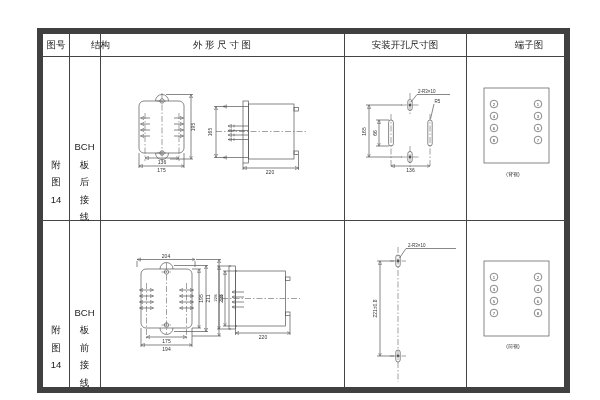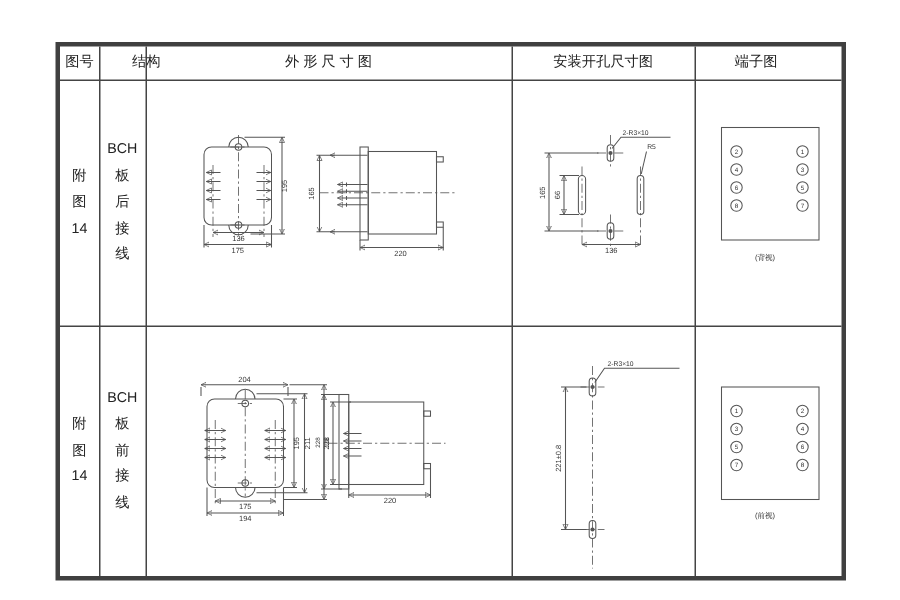--- a/index.html
+++ b/index.html
@@ -1,27 +1,27 @@
 <!DOCTYPE html>
 <html><head>
 <meta charset="utf-8">
 <style>
   html,body{margin:0;padding:0;background:#fff;}
   #screen{position:relative;width:600px;height:400px;background:#fff;overflow:hidden;
           font-family:"Liberation Sans","DejaVu Sans",sans-serif;color:#222;}
   #unit-label{position:absolute;left:470px;top:6px;width:76px;text-align:right;
               font-size:10px;color:#222;}
   #dim-table{position:absolute;left:37px;top:28px;width:521px;height:353px;
-             border:3px solid #404040;box-sizing:content-box;text-decoration:underline;}
+             border:6px solid #404040;box-sizing:content-box;text-decoration:underline;}
   .vline{position:absolute;top:0;width:0;height:100%;border-left:1px solid #444;}
   .hline{position:absolute;left:0;height:0;width:100%;border-top:1px solid #444;}
   .th{position:absolute;top:0;height:22px;line-height:22px;text-align:center;
       font-size:9.5px;color:#222;}
   .rowlab{position:absolute;display:flex;align-items:center;justify-content:center;
-          text-align:center;font-size:9.5px;line-height:1.85;color:#222;white-space:pre-line;}
+          text-align:center;font-size:9.5px;line-height:1.85;color:#222;white-space:pre-line;margin-top:44px;}
   .drw{position:absolute;}
   
   svg line,svg path,svg rect,svg circle{stroke:#555;stroke-width:.7;fill:none;}
   svg .cl{stroke-dasharray:6 2 1.5 2;stroke-width:.55;}
   svg .f{fill:#555;stroke:none;}
   svg text{stroke:none;fill:#333;font-family:"Liberation Sans","DejaVu Sans",sans-serif;
            font-size:5px;text-anchor:middle;}
   svg text.s{font-size:4.5px;text-anchor:start;}
   svg text.t{font-size:4.2px;}
 </style>
@@ -37,21 +37,21 @@
     <div class="vline" style="left:57px"></div>
     <div class="vline" style="left:301px"></div>
     <div class="vline" style="left:423px"></div>
     <div class="hline" style="top:22px"></div>
     <div class="hline" style="top:186px"></div>
 
     <div class="th" style="left:0;width:26px">图号</div>
     <div class="th" style="left:42px;width:31px">结构</div>
     <div class="th" style="left:57px;width:244px">外 形 尺 寸 图</div>
     <div class="th" style="left:301px;width:122px">安装开孔尺寸图</div>
-    <div class="th" style="left:415px;width:98px">端子图</div>
+    <div class="th" style="left:437px;width:98px">端子图</div>
 
     <div class="rowlab" style="left:0;top:22px;width:26px;height:164px">附
 图
 14</div>
     <div class="rowlab" style="left:26px;top:22px;width:31px;height:164px">BCH
 板
 后
 接
 线</div>
     <div class="rowlab" style="left:0;top:186px;width:26px;height:167px">附

